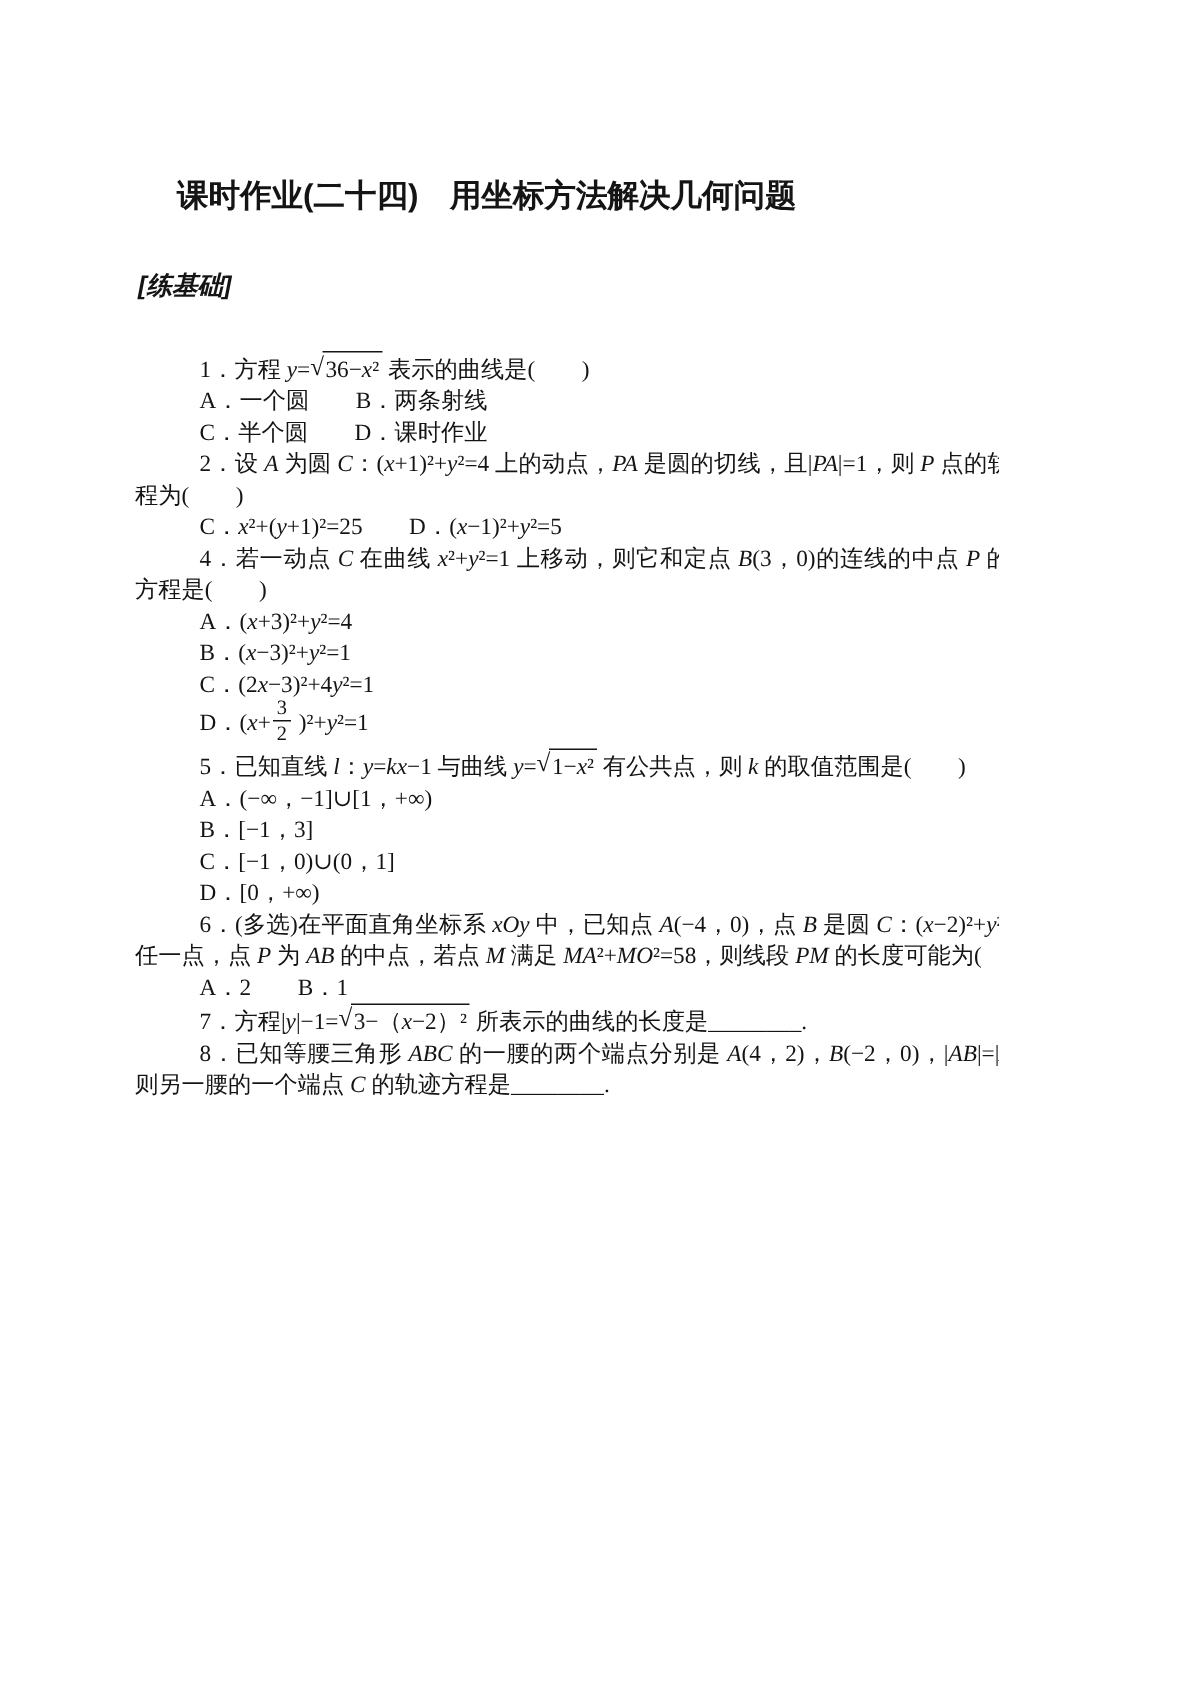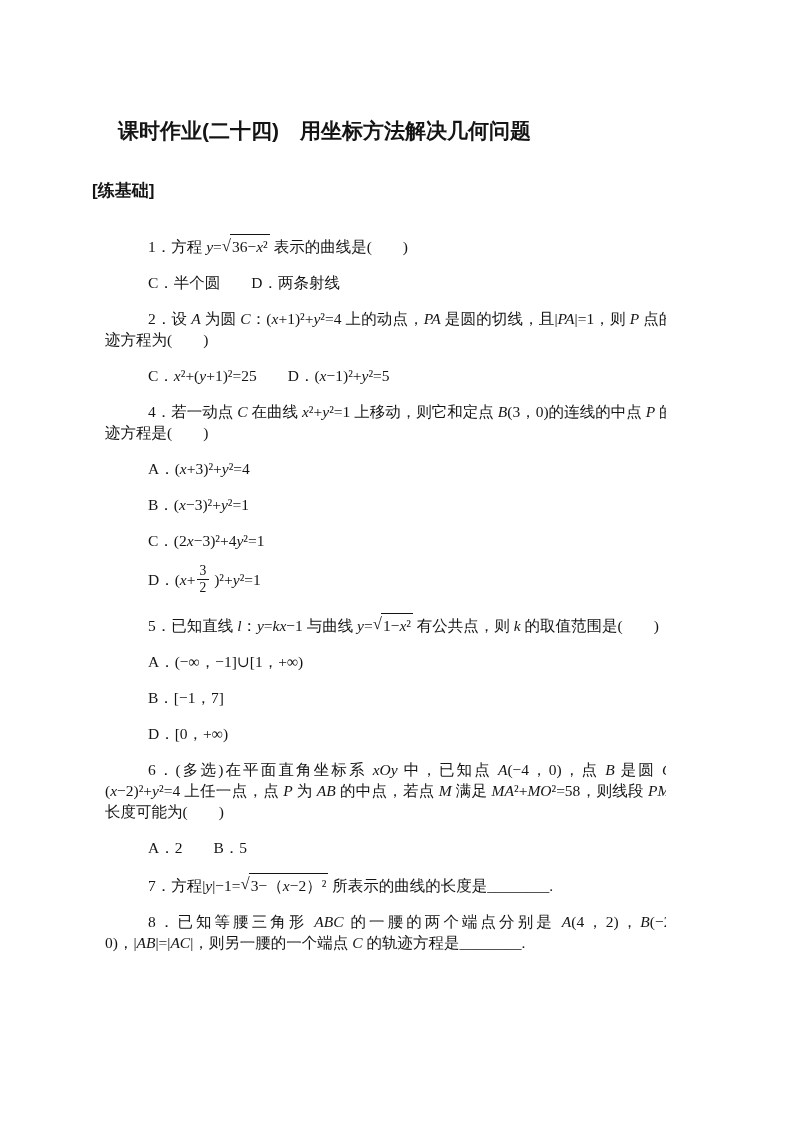--- a/index.html
+++ b/index.html
@@ -25,23 +25,24 @@
     line-height: 25px;
     margin: 0 0 38px 28px;
     white-space: nowrap;
   }
   .section {
     font-family: "Liberation Sans", "DejaVu Sans", sans-serif;
     font-weight: bold;
     font-size: 17px;
     line-height: 20px;
     margin: 0 0 33px 2px;
+    font-style: italic;
   }
   .para {
-    margin: 15px;
+    margin: 0;
     font-size: 15.5px;
     line-height: 21px;
     text-indent: 43px;
     text-align: justify;
   }
   i { font-style: italic; }
   
   .sqrt { white-space: nowrap; }
   .sqrt-sign {
     display: inline-block;
@@ -78,21 +79,22 @@
 
 <div class="page">
   <div class="content">
 
     <h1 class="title">课时作业(二十四)　用坐标方法解决几何问题</h1>
 
     <h2 class="section">[练基础]</h2>
 
     <div>
       <p class="para"><span class="t">1．方程 <i>y</i>=</span><span class="sqrt"><span class="sqrt-sign">√</span><span class="radicand t">36−<i>x</i>²</span></span><span class="t"> 表示的曲线是(　　)</span></p>
-      <p class="para t">C．半个圆　　D．两条射线</p>
+      <p class="para t">A．一个圆　　B．两条射线</p>
+      <p class="para t">C．半个圆　　D．课时作业</p>
     </div>
 
     <div>
       <p class="para t">2．设 <i>A</i> 为圆 <i>C</i>：(<i>x</i>+1)²+<i>y</i>²=4 上的动点，<i>PA</i> 是圆的切线，且|<i>PA</i>|=1，则 <i>P</i> 点的轨迹方程为(　　)</p>
       <p class="para t">C．<i>x</i>²+(<i>y</i>+1)²=25　　D．(<i>x</i>−1)²+<i>y</i>²=5</p>
     </div>
 
 
     <div>
       <p class="para t">4．若一动点 <i>C</i> 在曲线 <i>x</i>²+<i>y</i>²=1 上移动，则它和定点 <i>B</i>(3，0)的连线的中点 <i>P</i> 的轨迹方程是(　　)</p>
@@ -101,27 +103,28 @@
       <p class="para t">C．(2<i>x</i>−3)²+4<i>y</i>²=1</p>
       <p class="para"><span class="t">D．(<i>x</i>+</span><span class="frac">
             <span class="fnum t">3</span>
             <span class="fden t">2</span>
           </span><span class="t"> )²+<i>y</i>²=1</span></p>
     </div>
 
     <div>
       <p class="para"><span class="t">5．已知直线 <i>l</i>：<i>y</i>=<i>kx</i>−1 与曲线 <i>y</i>=</span><span class="sqrt"><span class="sqrt-sign">√</span><span class="radicand t">1−<i>x</i>²</span></span><span class="t"> 有公共点，则 <i>k</i> 的取值范围是(　　)</span></p>
       <p class="para t">A．(−∞，−1]∪[1，+∞)</p>
-      <p class="para t">B．[−1，7]</p>
+      <p class="para t">B．[−1，3]</p>
+      <p class="para t">C．[−1，0)∪(0，1]</p>
       <p class="para t">D．[0，+∞)</p>
     </div>
 
     <div>
       <p class="para t">6．(多选)在平面直角坐标系 <i>xOy</i> 中，已知点 <i>A</i>(−4，0)，点 <i>B</i> 是圆 <i>C</i>：(<i>x</i>−2)²+<i>y</i>²=4 上任一点，点 <i>P</i> 为 <i>AB</i> 的中点，若点 <i>M</i> 满足 <i>MA</i>²+<i>MO</i>²=58，则线段 <i>PM</i> 的长度可能为(　　)</p>
-      <p class="para t">A．2　　B．5</p>
+      <p class="para t">A．2　　B．1</p>
     </div>
 
     <div>
       <p class="para"><span class="t">7．方程|<i>y</i>|−1=</span><span class="sqrt"><span class="sqrt-sign">√</span><span class="radicand t">3−（<i>x</i>−2）²</span></span><span class="t"> 所表示的曲线的长度是________.</span></p>
     </div>
 
     <div>
       <p class="para t">8．已知等腰三角形 <i>ABC</i> 的一腰的两个端点分别是 <i>A</i>(4，2)，<i>B</i>(−2，0)，|<i>AB</i>|=|<i>AC</i>|，则另一腰的一个端点 <i>C</i> 的轨迹方程是________.</p>
     </div>
 

